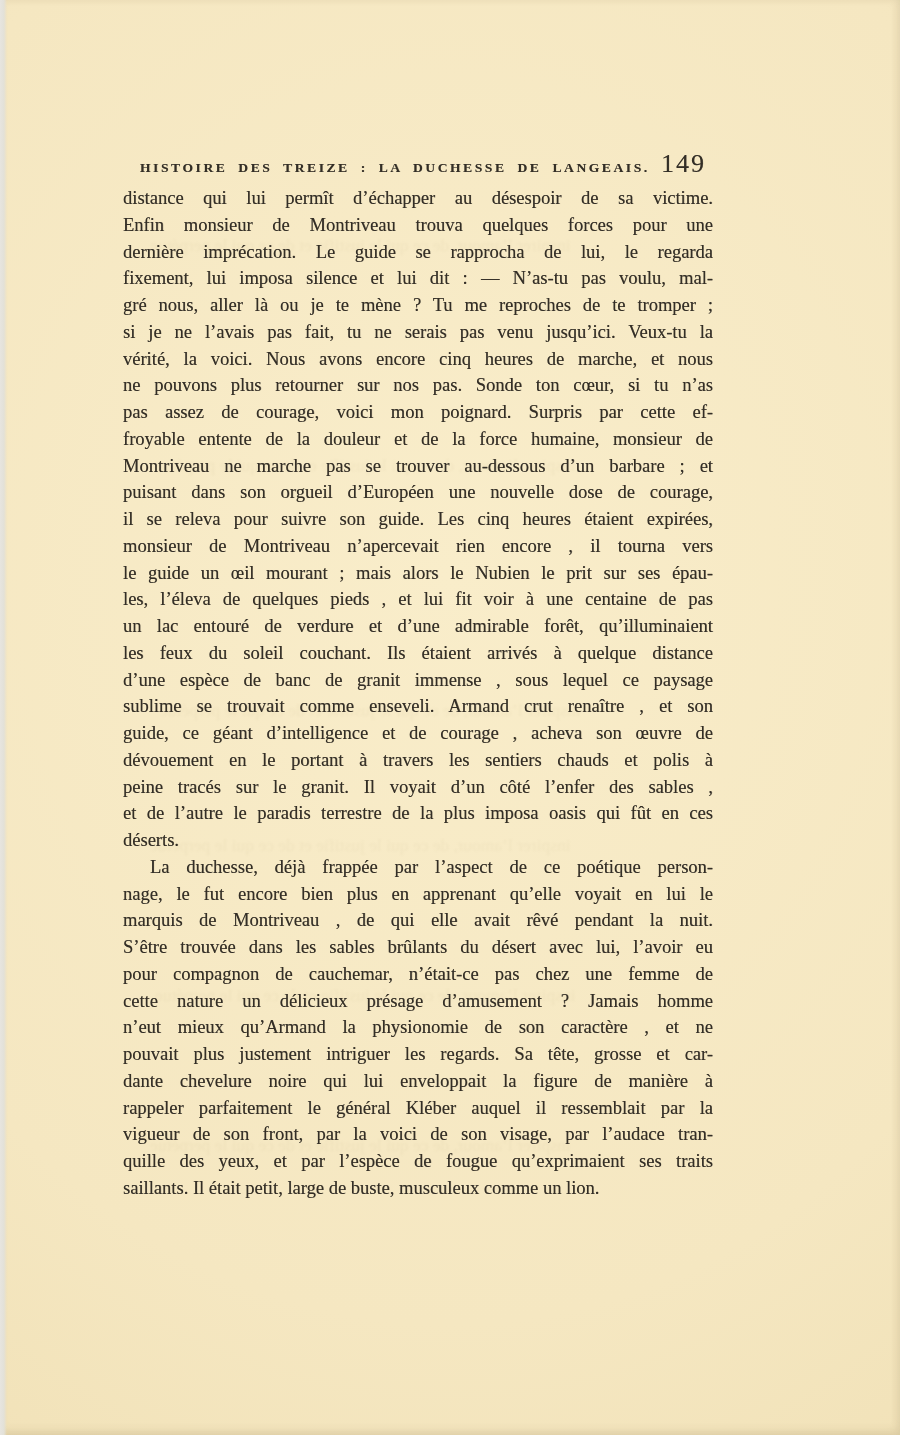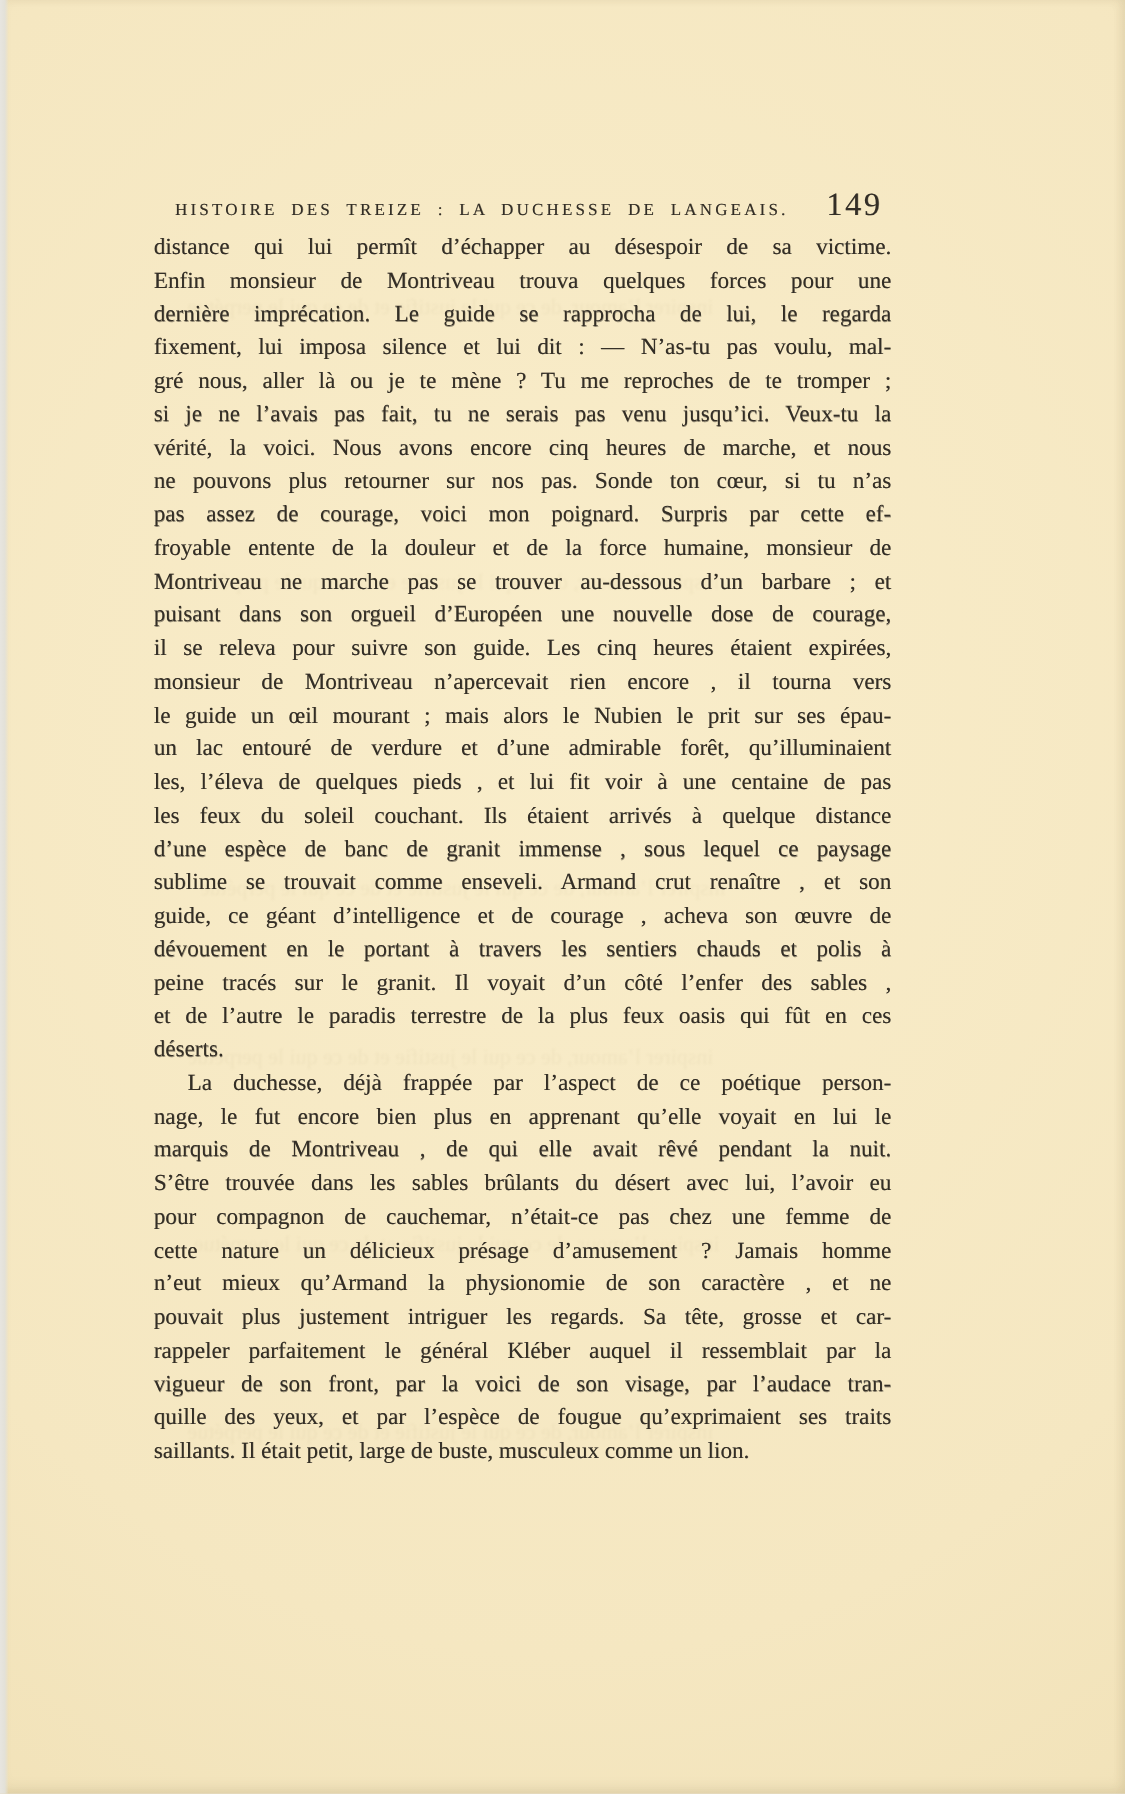--- a/index.html
+++ b/index.html
@@ -29,21 +29,21 @@
     background: linear-gradient(to right, #e7e5df 0%, #e3e1d8 55%, rgba(227,225,216,0) 100%);
   }
   .running-header {
     position: absolute;
     top: 149px; left: 140px; width: 566px;
     display: flex; justify-content: space-between; align-items: baseline;
     color: var(--ink);
   }
   .running-header .title {
     font-size: 13.5px;
-    font-weight: 400;
+    font-weight: 700;
     letter-spacing: 2.6px;
     word-spacing: 5px;
     text-shadow: 0.3px 0.3px 0 rgba(51,46,38,0.45);
   }
   .running-header .pagenum {
     font-size: 26px;
     letter-spacing: 2px;
     font-weight: 400;
     text-shadow: 0.3px 0.3px 0 rgba(51,46,38,0.4);
   }
@@ -101,36 +101,37 @@
       <div class="line">si je ne l’avais pas fait, tu ne serais pas venu jusqu’ici. Veux-tu la</div>
       <div class="line">vérité, la voici. Nous avons encore cinq heures de marche, et nous</div>
       <div class="line">ne pouvons plus retourner sur nos pas. Sonde ton cœur, si tu n’as</div>
       <div class="line">pas assez de courage, voici mon poignard. Surpris par cette ef-</div>
       <div class="line">froyable entente de la douleur et de la force humaine, monsieur de</div>
       <div class="line">Montriveau ne marche pas se trouver au-dessous d’un barbare ; et</div>
       <div class="line">puisant dans son orgueil d’Européen une nouvelle dose de courage,</div>
       <div class="line">il se releva pour suivre son guide. Les cinq heures étaient expirées,</div>
       <div class="line">monsieur de Montriveau n’apercevait rien encore , il tourna vers</div>
       <div class="line">le guide un œil mourant ; mais alors le Nubien le prit sur ses épau-</div>
+      <div class="line">les, l’éleva de quelques pieds , et lui fit voir à une centaine de pas</div>
       <div class="line">un lac entouré de verdure et d’une admirable forêt, qu’illuminaient</div>
-      <div class="line">les, l’éleva de quelques pieds , et lui fit voir à une centaine de pas</div>
       <div class="line">les feux du soleil couchant.  Ils étaient arrivés à quelque distance</div>
       <div class="line">d’une espèce de banc de granit immense , sous lequel ce paysage</div>
       <div class="line">sublime se trouvait comme enseveli. Armand crut renaître , et son</div>
       <div class="line">guide, ce géant d’intelligence et de courage , acheva son œuvre de</div>
       <div class="line">dévouement en le portant à travers les sentiers chauds et polis à</div>
       <div class="line">peine tracés sur le granit.  Il voyait d’un côté l’enfer des sables ,</div>
-      <div class="line">et de l’autre le paradis terrestre de la plus feux oasis qui fût en ces</div>
+      <div class="line">et de l’autre le paradis terrestre de la plus imposa oasis qui fût en ces</div>
       <div class="line last">déserts.</div>
       <div class="line indent">La duchesse, déjà frappée par l’aspect de ce poétique person-</div>
       <div class="line">nage, le fut encore bien plus en apprenant qu’elle voyait en lui le</div>
       <div class="line">marquis de Montriveau , de qui elle avait rêvé pendant la nuit.</div>
       <div class="line">S’être trouvée dans les sables brûlants du désert avec lui, l’avoir eu</div>
       <div class="line">pour compagnon de cauchemar, n’était-ce pas chez une femme de</div>
       <div class="line">cette nature un délicieux présage d’amusement ? Jamais homme</div>
       <div class="line">n’eut mieux qu’Armand la physionomie de son caractère , et ne</div>
       <div class="line">pouvait plus justement intriguer les regards. Sa tête, grosse et car-</div>
+      <div class="line">dante chevelure noire qui lui enveloppait la figure de manière à</div>
       <div class="line">rappeler parfaitement le général Kléber auquel il ressemblait par la</div>
       <div class="line">vigueur de son front, par la voici de son visage, par l’audace tran-</div>
       <div class="line">quille des yeux, et par l’espèce de fougue qu’exprimaient ses traits</div>
       <div class="line last">saillants. Il était petit, large de buste,  musculeux comme un lion.</div>
     </div>
 </div>
 
 </body></html>

